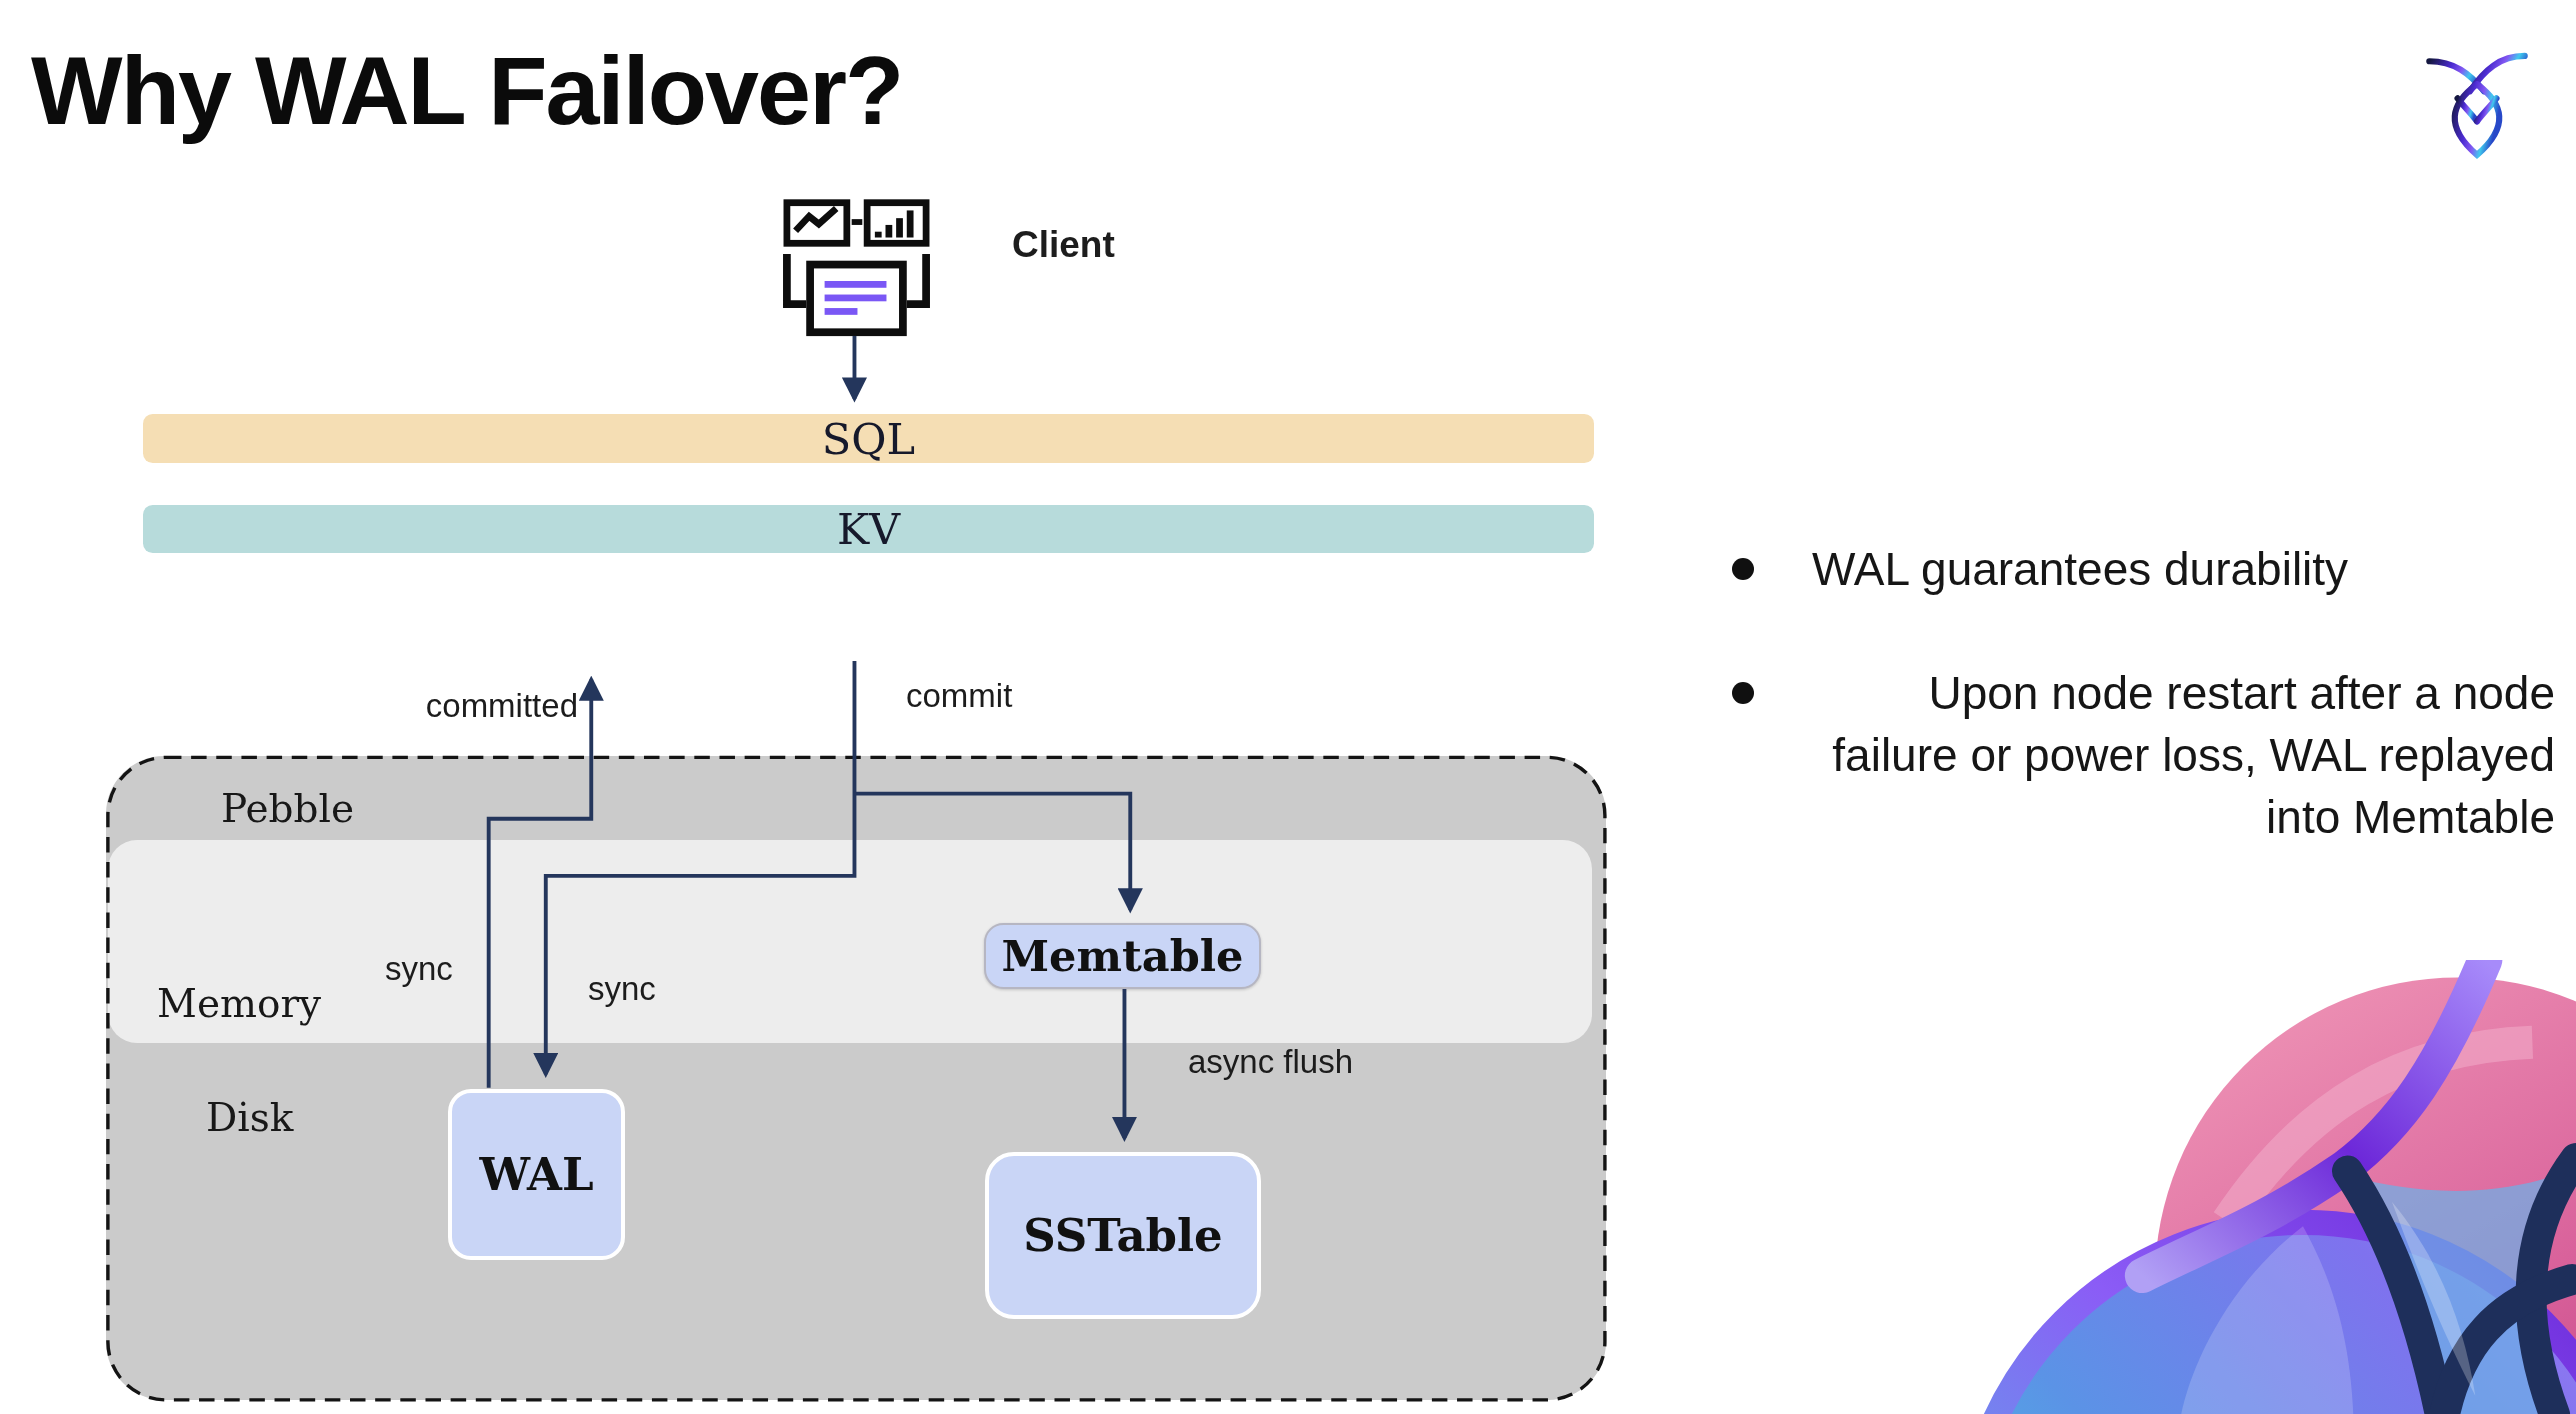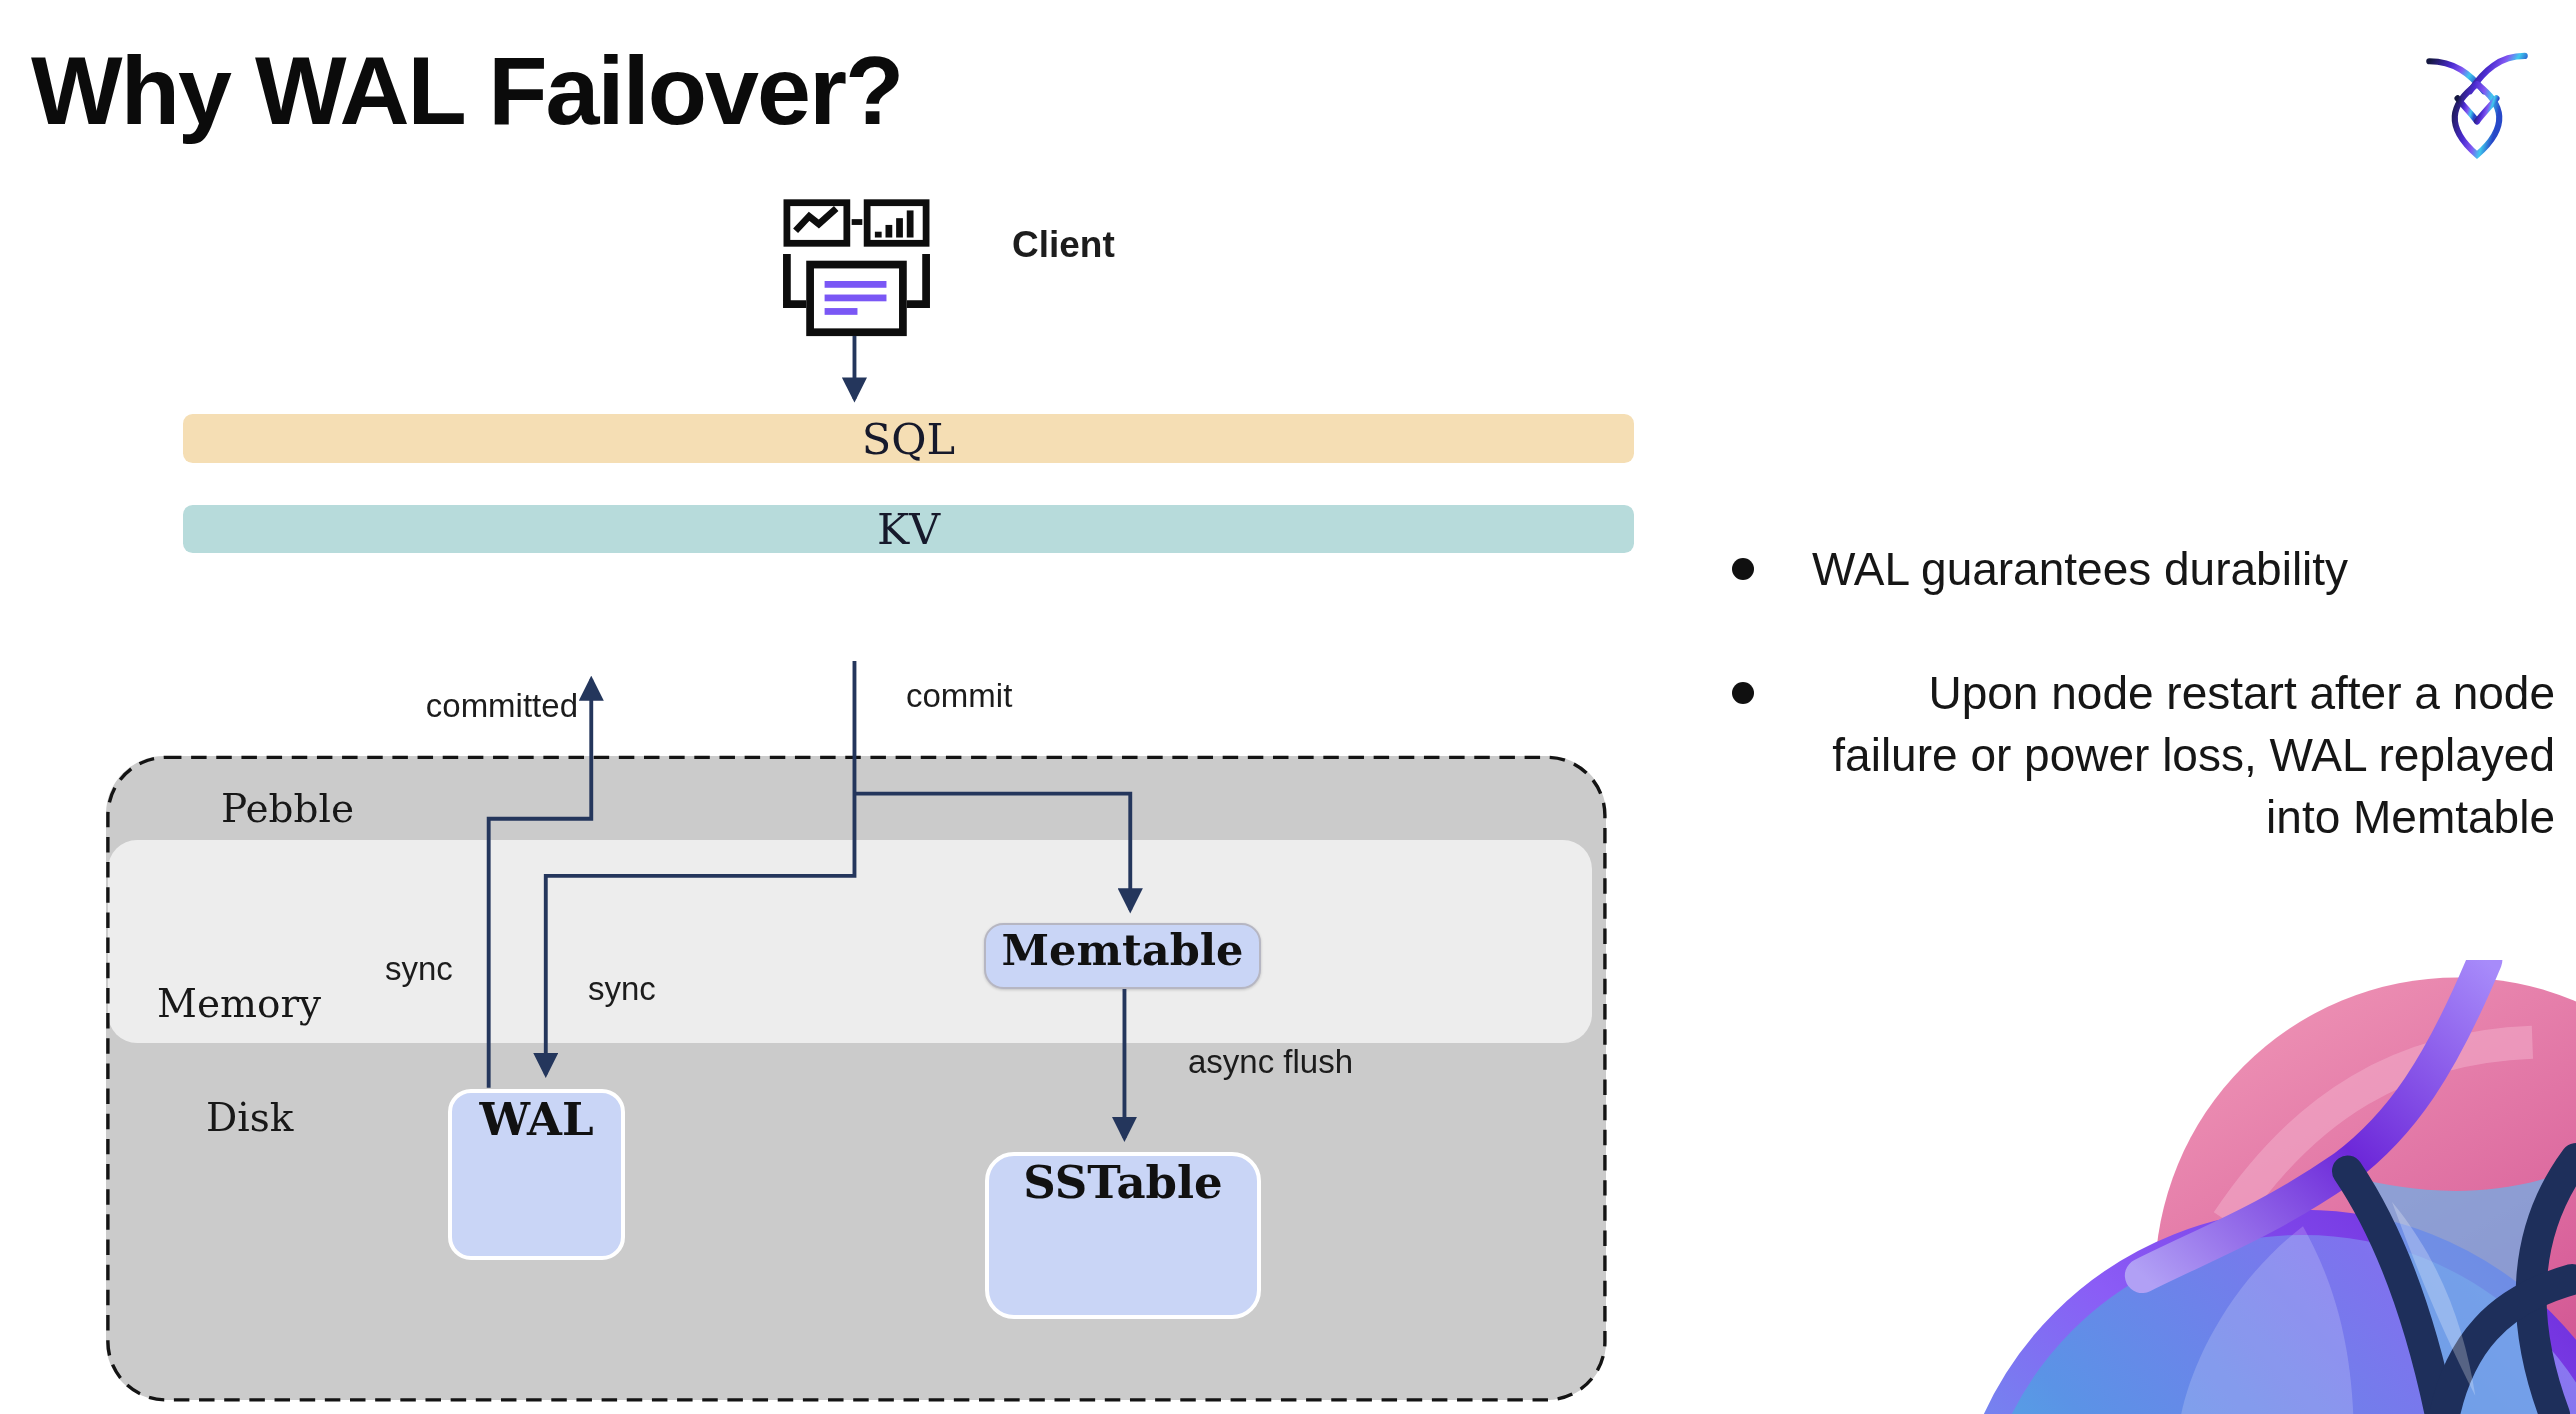--- a/index.html
+++ b/index.html
@@ -21,40 +21,40 @@
   .lbl-committed{left:384px; top:687px; width:194px; text-align:right;}
   .lbl-commit{left:906px; top:677px;}
   .lbl-sync1{left:385px; top:950px;}
   .lbl-sync2{left:588px; top:970px;}
   .lbl-async{left:1188px; top:1043px;}
 
   
   .bar{
     left:143px; width:1451px; border-radius:9.7px;
     display:flex; align-items:center; justify-content:center;
-    font-family:"DejaVu Serif", serif; font-size:43px; color:#16192b;margin-left:40px;
+    font-family:"DejaVu Serif", serif; font-size:43px; color:#16192b;
   }
   .bar-sql{top:414px; height:49px; background:var(--sql-bar);}
   .bar-kv{top:505px; height:48px; background:var(--kv-bar);}
   .bar-storage{top:579px; height:82px; background:var(--storage-bar);}
 
   
   .pebble{left:106px; top:756px; width:1500px; height:644px;
           background:var(--pebble-fill); border-radius:58px;}
   .memory-band{left:108px; top:840px; width:1484px; height:203px;
           background:var(--memory-fill); border-radius:29px;}
   .zone-label{font-family:"DejaVu Serif", serif; font-size:39px; color:#181818; white-space:nowrap;}
   .lbl-pebble{left:221px; top:786px;}
   .lbl-memory{left:157px; top:981px;}
   .lbl-disk{left:206px; top:1095px;}
 
   
   .node{
     background:var(--box-fill);
-    display:flex; align-items:flex-start; justify-content:center;
+    display:flex; align-items:center; justify-content:center;
     font-family:"DejaVu Serif", serif; font-weight:bold; color:#111111;
     box-sizing:border-box;
   }
   .node-wal{left:448px; top:1089px; width:177px; height:171px;
     border:4.8px solid var(--box-border-white); border-radius:23px; font-size:45px;}
   .node-memtable{left:984px; top:923px; width:277px; height:66px;
     border:2.9px solid var(--memtable-border); border-radius:19.4px; font-size:43px;
     box-shadow:0 1px 2.9px rgba(0,0,0,.18);}
   .node-sstable{left:985px; top:1152px; width:276px; height:167px;
     border:4.8px solid var(--box-border-white); border-radius:29px; font-size:45px;}

